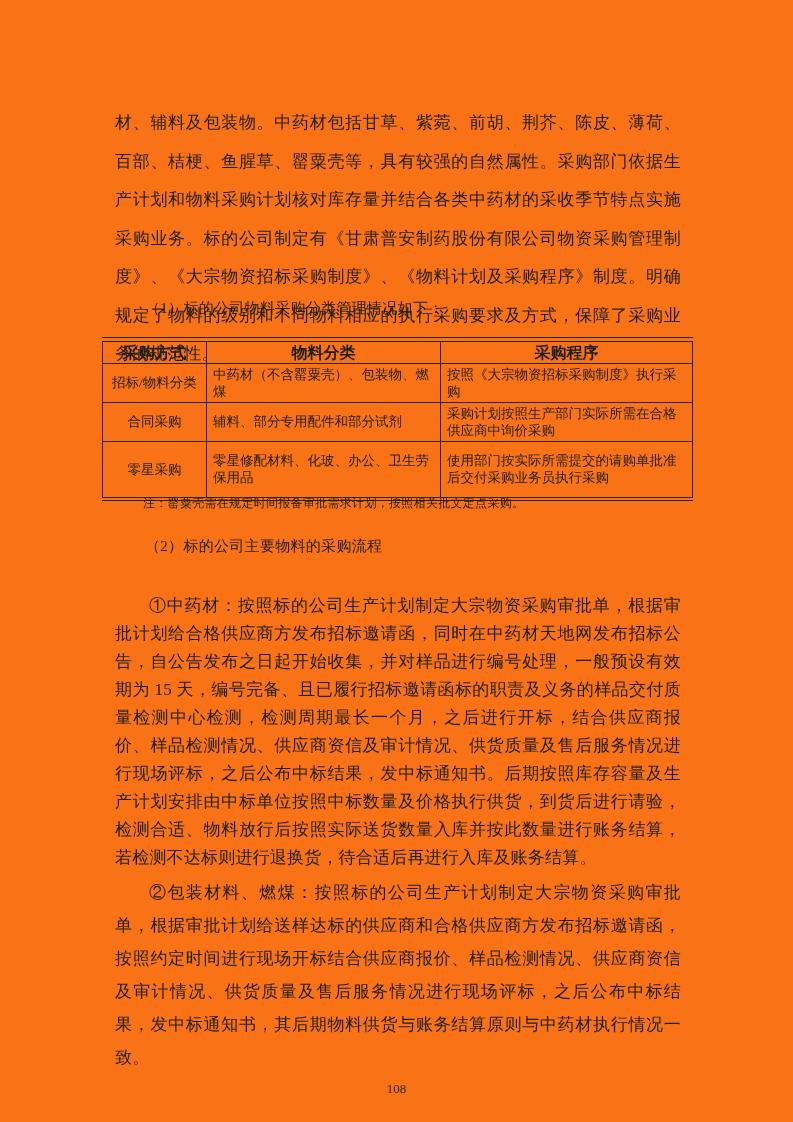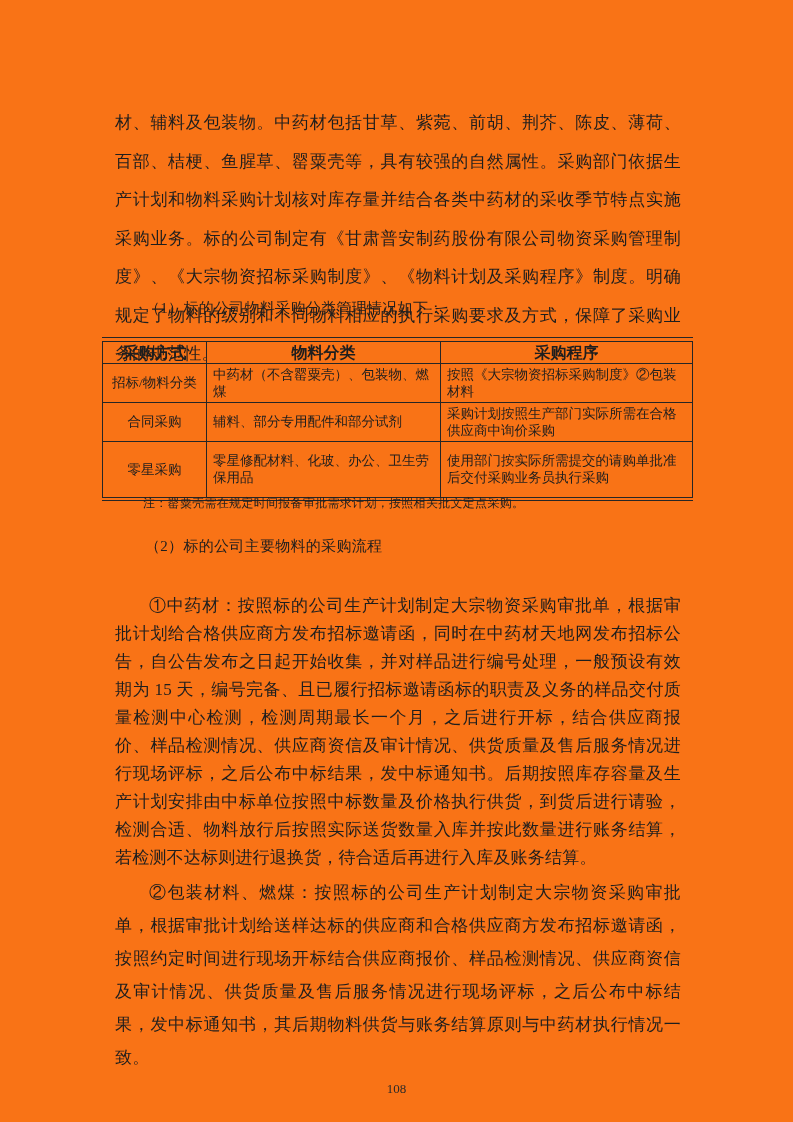--- a/index.html
+++ b/index.html
@@ -101,21 +101,21 @@
         <tr>
           <th>采购方式</th>
           <th>物料分类</th>
           <th>采购程序</th>
         </tr>
       </thead>
       <tbody>
         <tr class="r1">
           <td class="method">招标/物料分类</td>
           <td class="category">中药材（不含罂粟壳）、包装物、燃煤</td>
-          <td class="procedure">按照《大宗物资招标采购制度》②包装材料</td>
+          <td class="procedure">按照《大宗物资招标采购制度》执行采购</td>
         </tr>
         <tr class="r2">
           <td class="method">合同采购</td>
           <td class="category">辅料、部分专用配件和部分试剂</td>
           <td class="procedure">采购计划按照生产部门实际所需在合格供应商中询价采购</td>
         </tr>
         <tr class="r3">
           <td class="method">零星采购</td>
           <td class="category">零星修配材料、化玻、办公、卫生劳保用品</td>
           <td class="procedure">使用部门按实际所需提交的请购单批准后交付采购业务员执行采购</td>

